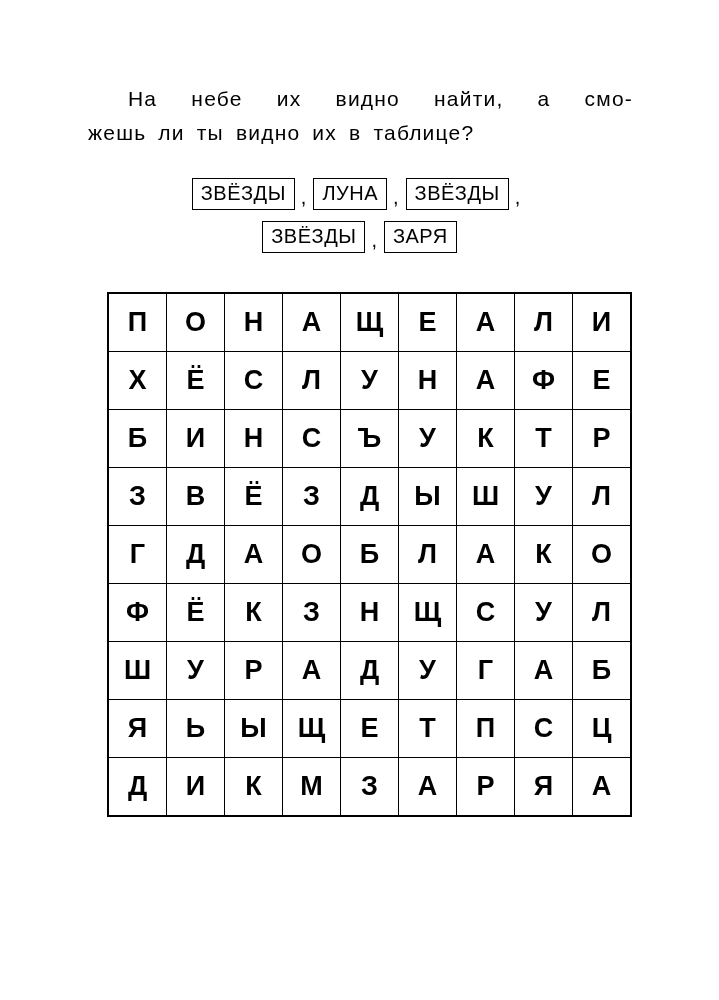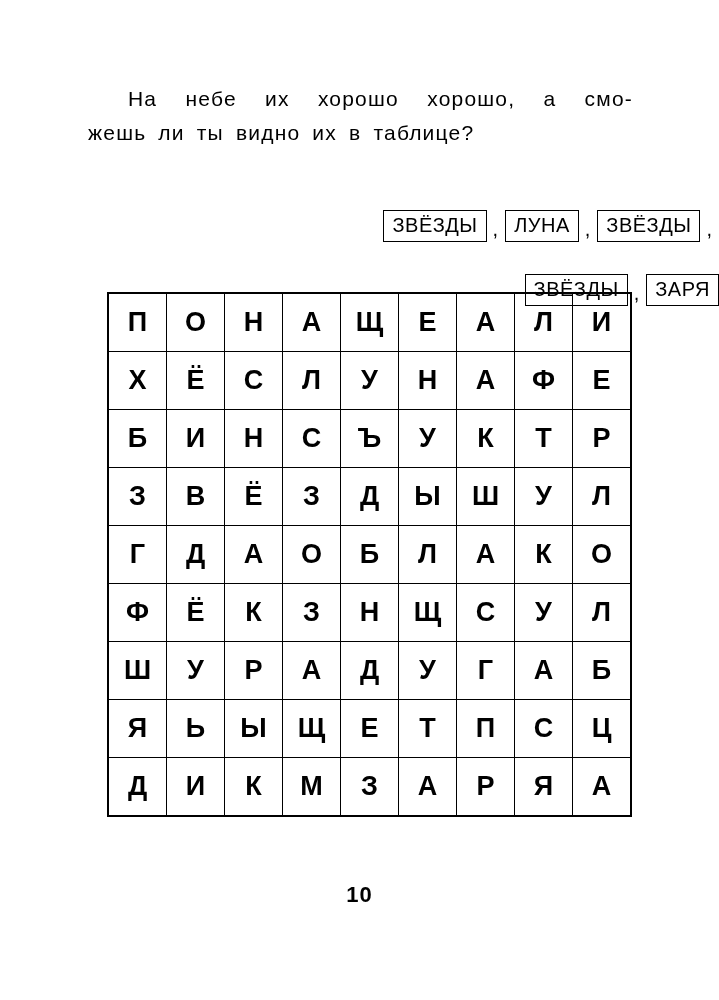--- a/index.html
+++ b/index.html
@@ -43,24 +43,23 @@
     text-align: left;
   }
   .words {
     position: absolute;
     left: 0;
     top: 178px;
     width: 719px;
   }
   .words-row {
     display: flex;
-    justify-content: flex-end;
+    justify-content: center;
     align-items: center;
     margin-bottom: 11px;
-    margin-top: 32px;
   }
   .word-box {
     border: 1.5px solid #000;
     padding: 4px 8px 5px 8px;
     font-size: 20px;
     letter-spacing: 0.5px;
     line-height: 21px;
     background: #fff;
   }
   .comma {
@@ -100,21 +99,21 @@
     font-weight: bold;
     letter-spacing: 1px;
   }
 </style>
 </head>
 <body>
 
 <div class="page">
 
   <div class="prompt">
-    <span class="line1">На небе их хорошо хорошо, а смо-</span>
+    <span class="line1">На небе их видно найти, а смо-</span>
     <span class="line2">жешь ли ты видно их в таблице?</span>
   </div>
 
   <div class="words">
     <div class="words-row">
       <span class="word-box">ЗВЁЗДЫ</span>
       <span class="comma">,</span>
       <span class="word-box">ЛУНА</span>
       <span class="comma">,</span>
       <span class="word-box">ЗВЁЗДЫ</span>
@@ -226,15 +225,14 @@
           <td>З</td>
           <td>А</td>
           <td>Р</td>
           <td>Я</td>
           <td>А</td>
         </tr>
       </tbody>
     </table>
   </div>
 
-  <div class="page-number">10</div>
 
 </div>
 
 </body></html>

